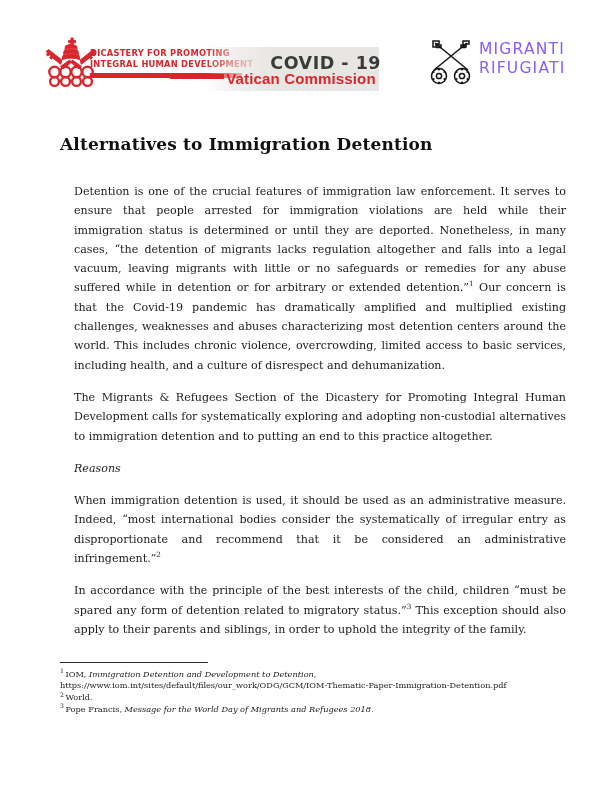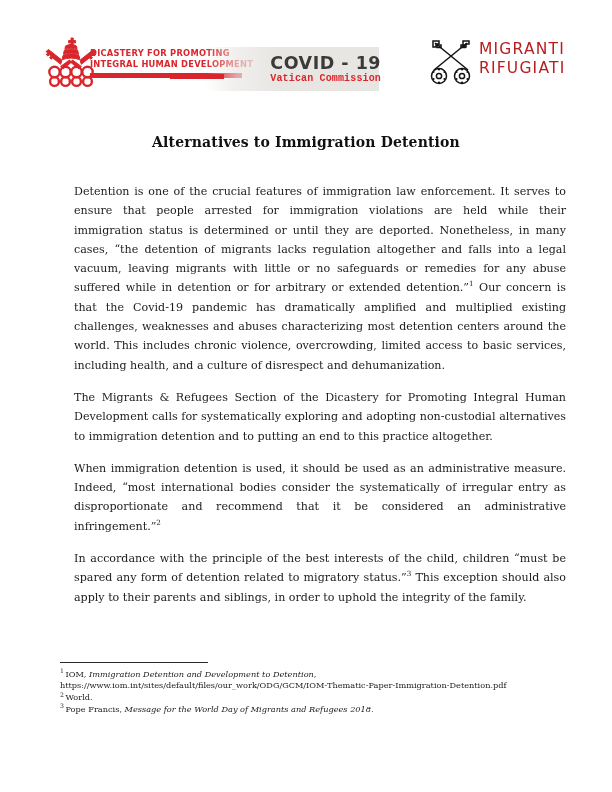--- a/index.html
+++ b/index.html
@@ -86,24 +86,24 @@
     letter-spacing: 0.5px;
     color: #3a3a3a;
     line-height: 19px;
     white-space: nowrap;
   }
   .covid-sub {
     position: absolute;
     left: 221px;
     top: 44px;
     width: 160px;
-    text-align: right;
-    font-family: Liberation Mono, monospace;
+    text-align: center;
+    font-family: Liberation Sans, sans-serif;
     font-weight: bold;
-    font-size: 10px;
+    font-size: 15px;
     letter-spacing: 0.15px;
     color: #d9262c;
     line-height: 10px;
     white-space: nowrap;
   }
   .covid-rule {
     position: absolute;
     left: 170px;
     top: 44px;
     width: 54px;
@@ -126,35 +126,34 @@
     width: 52px;
     height: 50px;
   }
   .mr-words {
     position: absolute;
     left: 54px;
     top: 6px;
     font-family: "DejaVu Sans", "Liberation Sans", sans-serif;
     font-size: 15.5px;
     letter-spacing: 1.2px;
-    color: #b91c1c;
+    color: #8b5cf6;
     line-height: 19px;
     white-space: nowrap;
   }
 
   
   .doc-title {
     position: absolute;
     left: 60px;
     top: 134px;
     width: 492px;
-    text-align: center;
     font-family: "DejaVu Serif", "Liberation Serif", serif;
     font-weight: bold;
-    font-size: 14px;
+    font-size: 17px;
     letter-spacing: 0.15px;
     color: #111;
   }
 
   
   .body-area {
     position: absolute;
     left: 74px;
     top: 182px;
     width: 492px;
@@ -301,20 +300,21 @@
 
   <div class="doc-title">Alternatives to Immigration Detention</div>
 
   <div class="body-area">
 
     <p class="body-par"><span>Detention is one of the crucial features of immigration law enforcement. It serves to ensure that people arrested for immigration violations are held while their immigration status is determined or until they are deported. Nonetheless, in many cases, “the detention of migrants lacks regulation altogether and falls into a legal vacuum, leaving migrants with little or no safeguards or remedies for any abuse suffered while in detention or for arbitrary or extended detention.”</span><sup class="fn">1</sup><span> Our concern is that the Covid-19 pandemic has dramatically amplified and multiplied existing challenges, weaknesses and abuses characterizing most detention centers around the world. This includes chronic violence, overcrowding, limited access to basic services, including health, and a culture of disrespect and dehumanization.</span></p>
 
 
     <p class="body-par"><span>The Migrants &amp; Refugees Section of the Dicastery for Promoting Integral Human Development calls for systematically exploring and adopting non-custodial alternatives to immigration detention and to putting an end to this practice altogether.</span></p>
 
+    <div class="reasons-head">Reasons</div>
 
     <p class="body-par"><span>When immigration detention is used, it should be used as an administrative measure. Indeed, “most international bodies consider the systematically of irregular entry as disproportionate and recommend that it be considered an administrative infringement.”</span><sup class="fn">2</sup><span></span></p>
 
     <p class="body-par"><span>In accordance with the principle of the best interests of the child, children “must be spared any form of detention related to migratory status.”</span><sup class="fn">3</sup><span> This exception should also apply to their parents and siblings, in order to uphold the integrity of the family.</span></p>
 
   </div>
 
   <div class="footnotes">
     <div class="fn-rule"></div>
 

